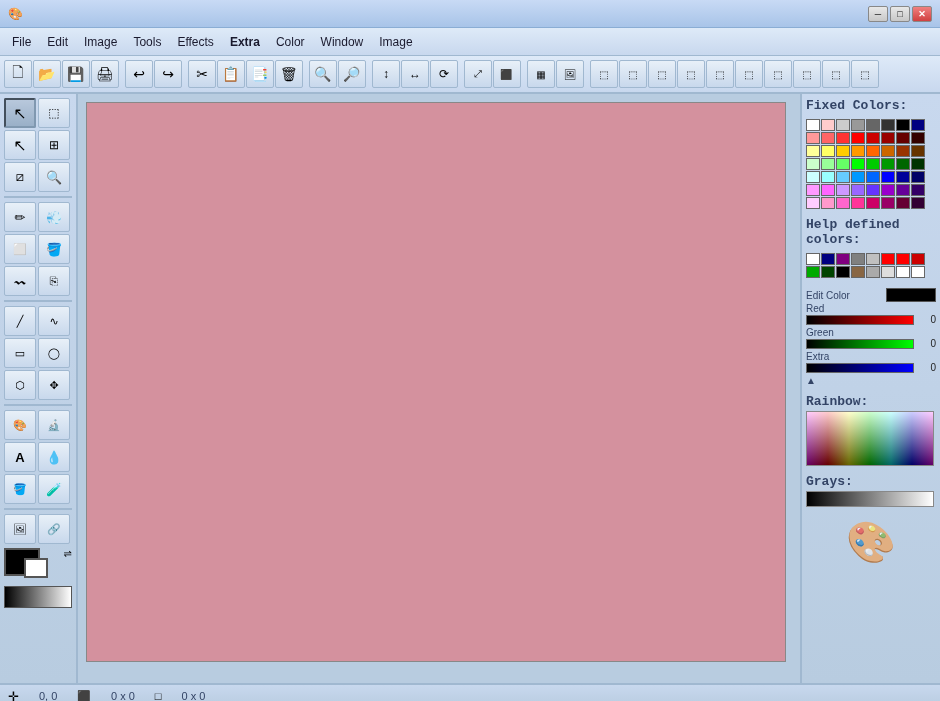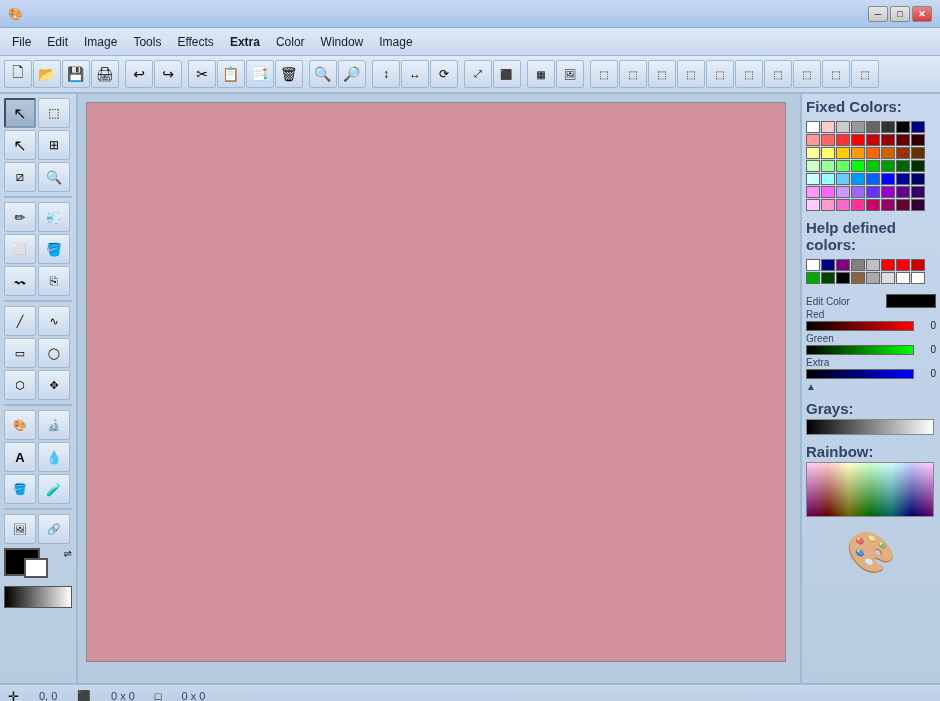--- a/index.html
+++ b/index.html
@@ -161,24 +161,25 @@
       width: 140px;
       background: linear-gradient(to bottom, #c8d8ee, #b8cce0);
       border-left: 2px solid #a0b8d0;
       padding: 4px;
       display: flex;
       flex-direction: column;
       gap: 4px;
       overflow: hidden;
     }
     .panel-label {
-      font-size: 15px;
+      font-size: 13px;
       color: #334466;
       font-weight: bold;
       margin-bottom: 2px;
+      font-family: Liberation Mono, monospace;
     }
     .color-grid {
       display: grid;
       grid-template-columns: repeat(8, 14px);
       gap: 1px;
       margin-bottom: 4px;
     }
     .color-cell {
       width: 14px;
       height: 12px;
@@ -537,29 +538,29 @@
         <div class="color-slider-row">
           <div class="color-slider slider-blue"></div>
           <span class="color-value">0</span>
         </div>
       </div>
 
       <div style="font-size:10px;color:#334466;">▲</div>
     </div>
 
     <div style="margin-top:4px;">
-      <div class="panel-label">Grays:</div>
-      <div class="grays-box"></div>
-    </div>
-
-    <div style="margin-top:4px;">
       <div class="panel-label">Rainbow:</div>
       <div class="rainbow-box">
         <div class="rainbow-overlay"></div>
       </div>
+    </div>
+
+    <div style="margin-top:4px;">
+      <div class="panel-label">Grays:</div>
+      <div class="grays-box"></div>
     </div>
 
     <div style="display:flex;justify-content:center;margin-top:8px;">
       <div style="font-size:40px;opacity:0.7;">🎨</div>
     </div>
   </div>
 </div>
 
 <div id="bottom-bar">
   <span style="font-size:13px;">✛</span>

